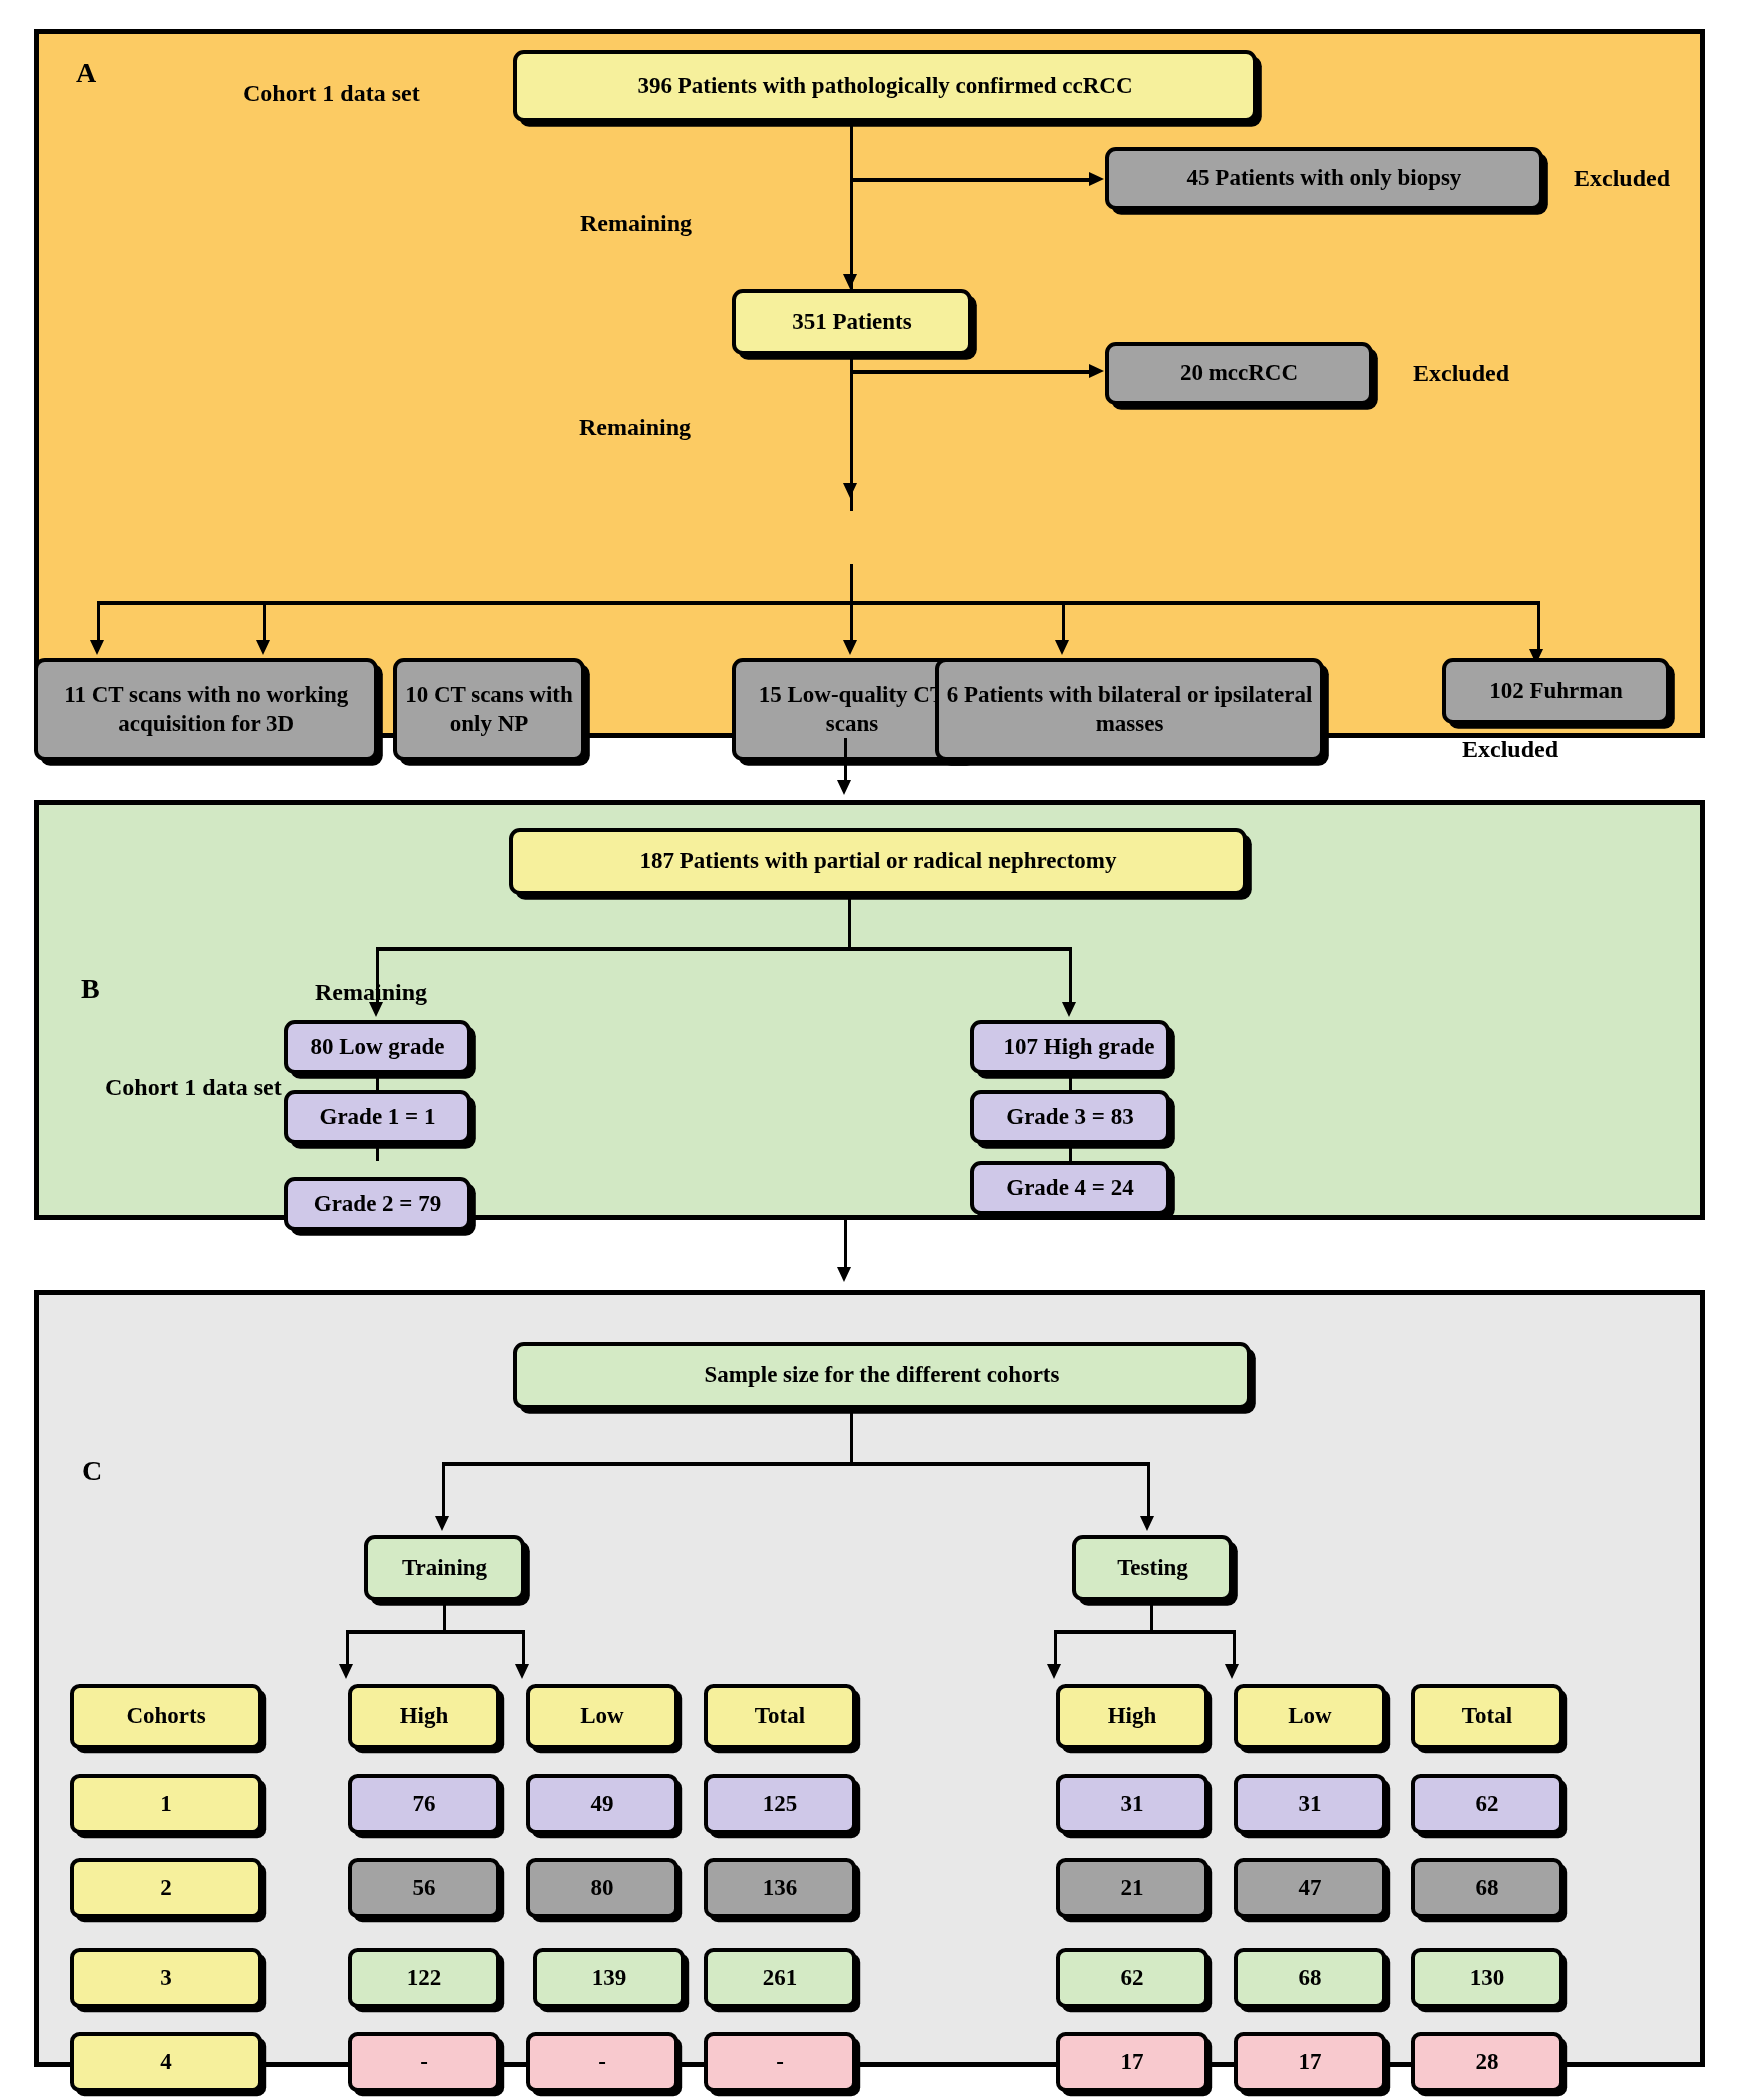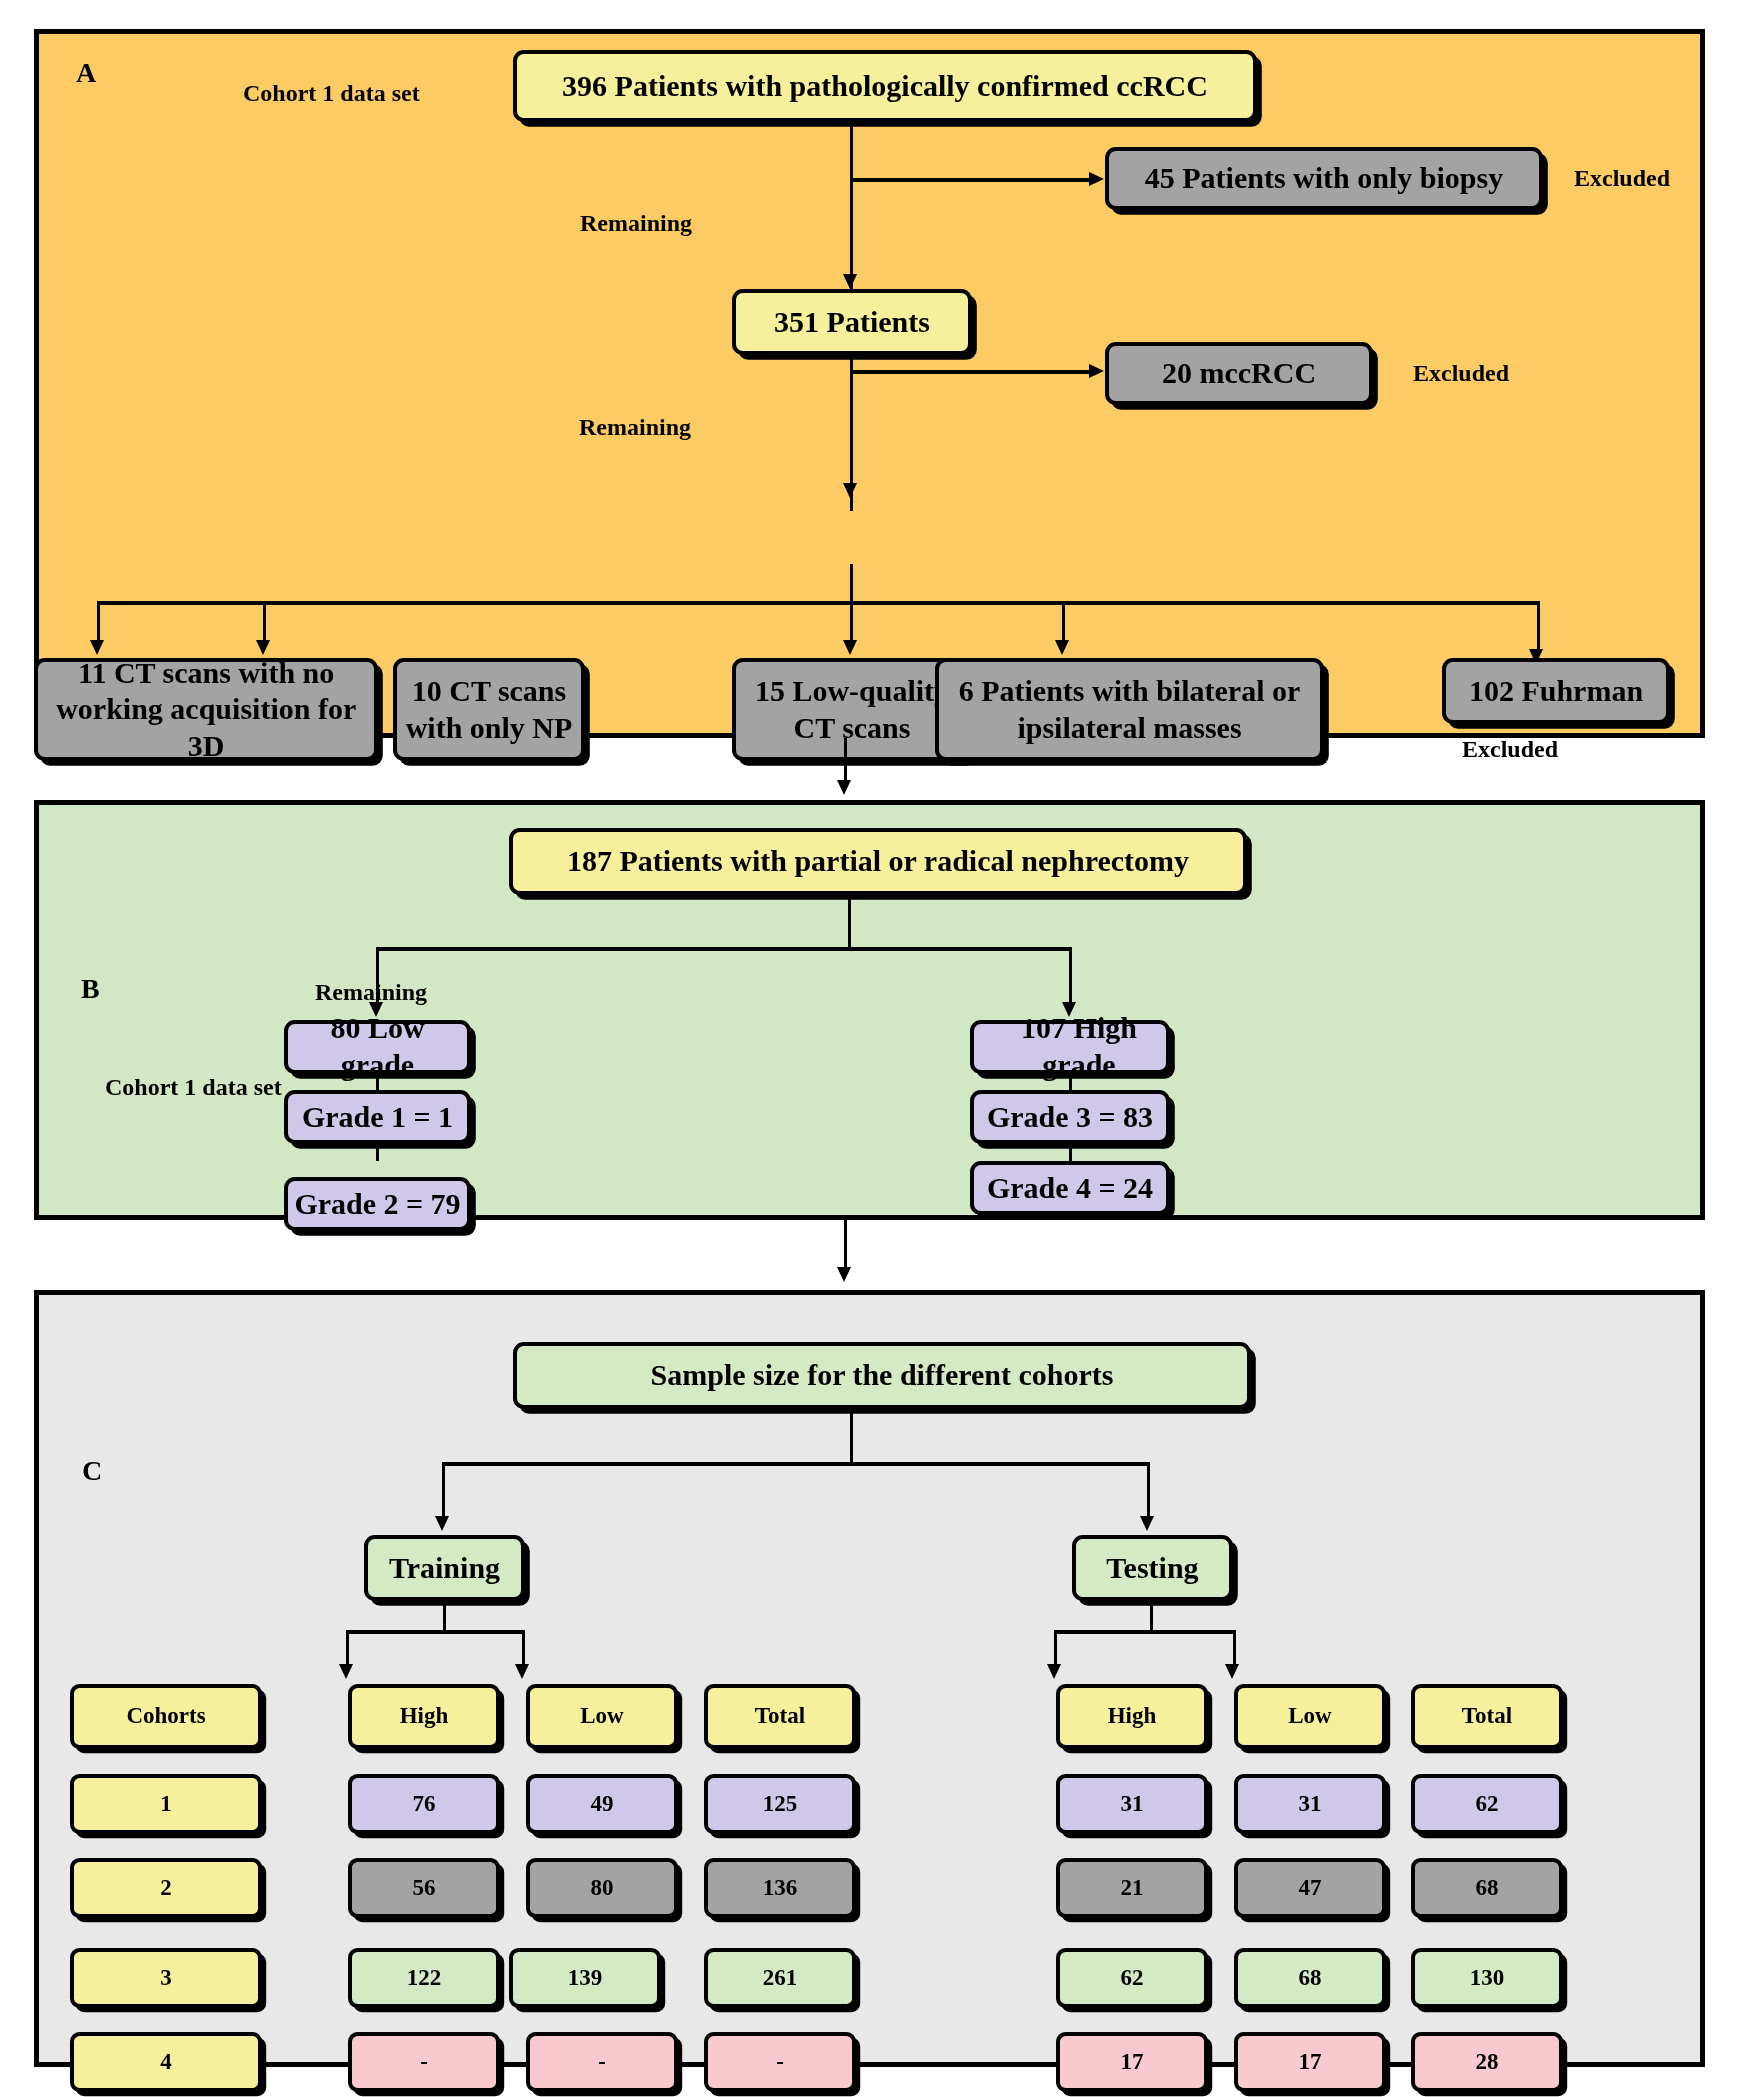--- a/index.html
+++ b/index.html
@@ -14,21 +14,21 @@
   #panel-c{left:34px;top:1290px;width:1671px;height:777px;background:#E8E8E8;}
 
   .plabel{position:absolute;font-weight:bold;font-size:28px;color:#000;line-height:1;}
   .freetext{position:absolute;font-weight:bold;font-size:24px;color:#000;white-space:nowrap;line-height:1;}
 
   .node{
     position:absolute;box-sizing:border-box;
     border:4.2px solid #000;border-radius:10.8px;
     display:flex;align-items:center;justify-content:center;
     text-align:center;font-weight:bold;color:#000;
-    font-size:30px;line-height:1.22;
+    font-size:23px;line-height:1.22;
     box-shadow:5.4px 5.4px 0 -0.6px #000;
     padding:2.4px 6px;
   }
   .yellow{background:#F6F09C;}
   .blue{background:#a3a3a3;}
   .purple{background:#CFC8E8;}
   .green{background:#D4EAC5;}
   .pink{background:#F8C9CE;}
   .cell{font-size:23px;border-radius:9.6px;box-shadow:4.8px 4.8px 0 -0.6px #000;}
 
@@ -173,21 +173,21 @@
   <div class="node cell yellow" style="left:31px;top:563px;width:192px;height:60px;">2</div>
   <div class="node cell blue" style="left:309px;top:563px;width:152px;height:60px;">56</div>
   <div class="node cell blue" style="left:487px;top:563px;width:152px;height:60px;">80</div>
   <div class="node cell blue" style="left:665px;top:563px;width:152px;height:60px;">136</div>
   <div class="node cell blue" style="left:1017px;top:563px;width:152px;height:60px;">21</div>
   <div class="node cell blue" style="left:1195px;top:563px;width:152px;height:60px;">47</div>
   <div class="node cell blue" style="left:1372px;top:563px;width:152px;height:60px;">68</div>
 
   <div class="node cell yellow" style="left:31px;top:653px;width:192px;height:60px;">3</div>
   <div class="node cell green" style="left:309px;top:653px;width:152px;height:60px;">122</div>
-  <div class="node cell green" style="left:470px;top:653px;width:152px;height:60px;">139</div>
+  <div class="node cell green" style="left:494px;top:653px;width:152px;height:60px;">139</div>
   <div class="node cell green" style="left:665px;top:653px;width:152px;height:60px;">261</div>
   <div class="node cell green" style="left:1017px;top:653px;width:152px;height:60px;">62</div>
   <div class="node cell green" style="left:1195px;top:653px;width:152px;height:60px;">68</div>
   <div class="node cell green" style="left:1372px;top:653px;width:152px;height:60px;">130</div>
 
   <div class="node cell yellow" style="left:31px;top:737px;width:192px;height:60px;">4</div>
   <div class="node cell pink" style="left:309px;top:737px;width:152px;height:60px;">-</div>
   <div class="node cell pink" style="left:487px;top:737px;width:152px;height:60px;">-</div>
   <div class="node cell pink" style="left:665px;top:737px;width:152px;height:60px;">-</div>
   <div class="node cell pink" style="left:1017px;top:737px;width:152px;height:60px;">17</div>

